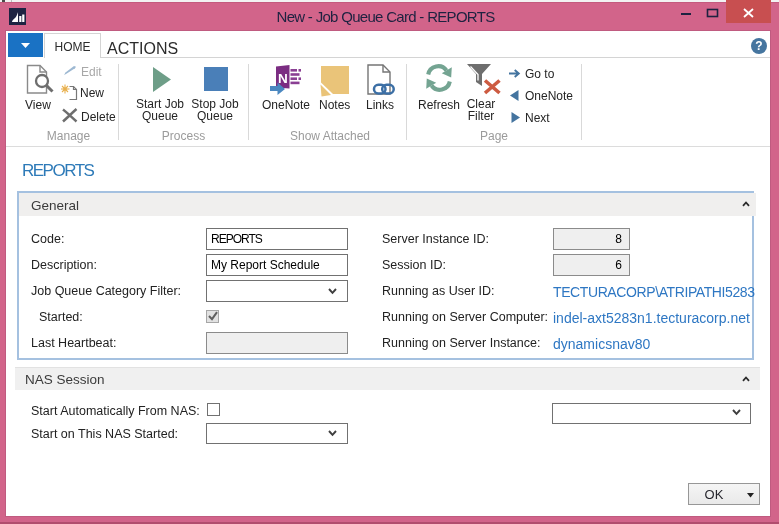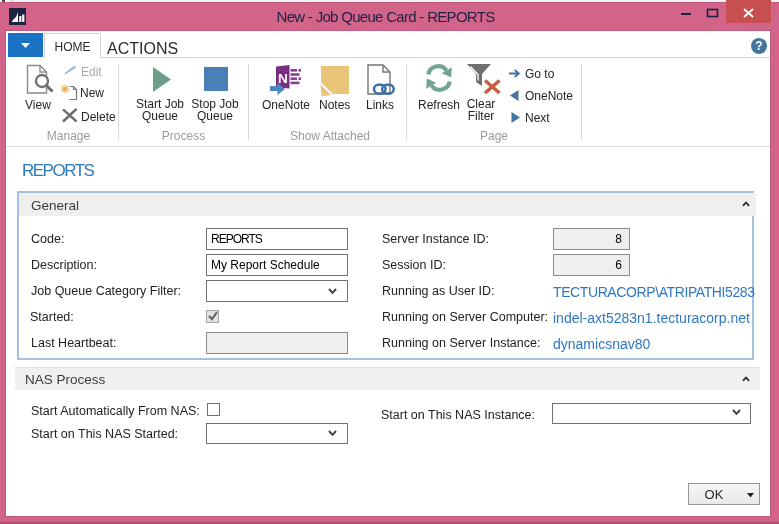--- a/index.html
+++ b/index.html
@@ -163,53 +163,52 @@
 
     <div class="lbl" style="left:25px; top:201px;">Code:</div>
     <div class="inp" style="left:200px; top:197px; width:142px; height:22px; letter-spacing:-1px;">REPORTS</div>
     <div class="lbl" style="left:25px; top:227px;">Description:</div>
     <div class="inp" style="left:200px; top:223px; width:142px; height:22px;">My Report Schedule</div>
     <div class="lbl" style="left:25px; top:253px;">Job Queue Category Filter:</div>
     <div class="inp" style="left:200px; top:249px; width:142px; height:22px;"></div>
     <svg class="abs" style="left:322px; top:257px;" width="9" height="7">
         <path d="M1,1 L4.5,4.8 L8,1" stroke="#3f3f3f" stroke-width="1.9" fill="none"></path>
       </svg>
-    <div class="lbl" style="left:24px; top:279px;text-align:right;">Started:</div>
+    <div class="lbl" style="left:33px; top:279px;text-align:right;">Started:</div>
     <div class="abs" style="left:200px; top:279px; width:13px; height:13px; background:#e2e2e2; border:1px solid #a6a6a6;"></div>
     <svg class="abs" style="left:200px; top:278px;" width="14" height="14">
         <path d="M3,7 L6,10.2 L11,3.2" stroke="#5f5f5f" stroke-width="2" fill="none"></path>
       </svg>
     <div class="lbl" style="left:25px; top:305px;">Last Heartbeat:</div>
     <div class="inp dis" style="left:200px; top:301px; width:142px; height:22px;"></div>
 
     <div class="lbl" style="left:376px; top:201px;">Server Instance ID:</div>
     <div class="inp dis" style="left:547px; top:197px; width:77px; height:22px; text-align:right; padding-right:7px;">8</div>
     <div class="lbl" style="left:376px; top:227px;">Session ID:</div>
     <div class="inp dis" style="left:547px; top:223px; width:77px; height:22px; text-align:right; padding-right:7px;">6</div>
     <div class="lbl" style="left:376px; top:253px;">Running as User ID:</div>
     <div class="link" style="left:547px; top:253px; letter-spacing:-0.4px;">TECTURACORP\ATRIPATHI5283</div>
     <div class="lbl" style="left:376px; top:279px;">Running on Server Computer:</div>
     <div class="link" style="left:547px; top:279px;">indel-axt5283n1.tecturacorp.net</div>
     <div class="lbl" style="left:376px; top:305px;">Running on Server Instance:</div>
     <div class="link" style="left:547px; top:305px;">dynamicsnav80</div>
 
     <div class="abs" style="left:9px; top:336px; width:745px; height:23px; background:#f0f0f0; border-top:1px solid #e2e2e2;"></div>
-    <div class="abs" style="left:19px; top:341px; font-size:13.5px; color:#3b3b3b;">NAS Process</div>
+    <div class="abs" style="left:19px; top:341px; font-size:13.5px; color:#3b3b3b;">NAS Session</div>
     <svg class="abs" style="left:736px; top:345px;" width="8" height="6">
         <path d="M1,4.8 L4,1.5 L7,4.8" stroke="#2b2b2b" stroke-width="1.8" fill="none"></path>
       </svg>
 
     <div class="lbl" style="left:25px; top:373px;">Start Automatically From NAS:</div>
     <div class="abs" style="left:201px; top:372px; width:13px; height:13px; background:#fff; border:1px solid #717171;"></div>
     <div class="lbl" style="left:25px; top:396px;">Start on This NAS Started:</div>
     <div class="inp" style="left:200px; top:392px; width:142px; height:21px;"></div>
     <svg class="abs" style="left:322px; top:399px;" width="9" height="7">
         <path d="M1,1 L4.5,4.8 L8,1" stroke="#3f3f3f" stroke-width="1.9" fill="none"></path>
       </svg>
-    <div class="lbl" style="left:375px; top:377px;">Start on This NAS Instance:</div>
     <div class="inp" style="left:546px; top:372px; width:199px; height:21px;"></div>
     <svg class="abs" style="left:726px; top:378px;" width="9" height="7">
         <path d="M1,1 L4.5,4.8 L8,1" stroke="#3f3f3f" stroke-width="1.9" fill="none"></path>
       </svg>
 
     <div class="abs" style="left:682px; top:452px; width:72px; height:22px; background:linear-gradient(#f5f5f5,#e9e9e9); border:1px solid #979797;"></div>
     <div class="abs" style="left:682px; top:456px; width:52px; text-align:center; font-size:13px; color:#26262e;">OK</div>
     <svg class="abs" style="left:741px; top:462px;" width="7" height="5">
         <polygon points="0,0 7,0 3.5,4.5" fill="#222"></polygon>
       </svg>

